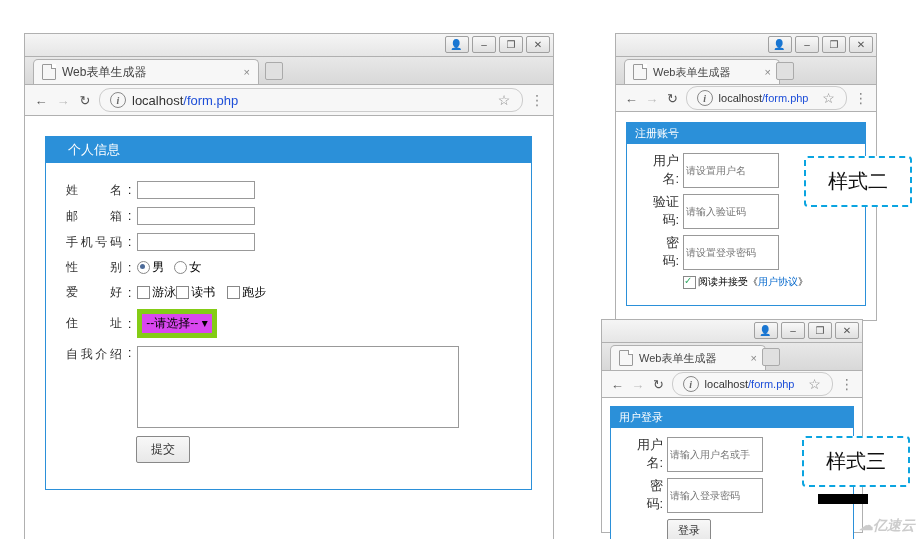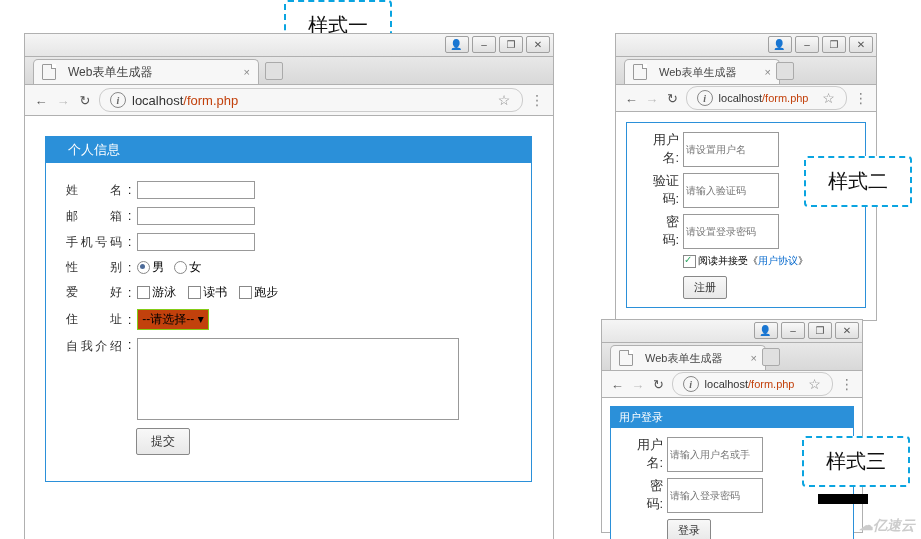--- a/index.html
+++ b/index.html
@@ -4,65 +4,64 @@
 <style>
 html,body{margin:0;padding:0;background:#fff;font-family:"Microsoft YaHei","SimSun",Arial,sans-serif;font-size:12px}
 .canvas{position:relative;width:921px;height:539px}
 
 
 .win{position:absolute;background:#fff;border-radius:2px}
 .titlebar{height:22px;background:linear-gradient(#f5f5f5,#e6e6e6);border:1px solid #b0b0b0;border-bottom:none;position:relative}
 .titlebar .right{position:absolute;right:3px;top:2px;display:flex;gap:3px}
 .tbtn{width:22px;height:15px;border:1px solid #a0a0a0;border-radius:2px;background:linear-gradient(#f8f8f8,#e0e0e0);display:flex;align-items:center;justify-content:center;font-size:10px;color:#555;line-height:1}
 .tabrow{height:27px;background:linear-gradient(#e8e8e8,#d8d8d8);border:1px solid #b0b0b0;border-bottom:none;position:relative;padding-left:8px}
-.tab{position:absolute;top:2px;left:8px;height:24px;background:#f7f7f7;border:1px solid #b0b0b0;border-bottom:none;border-radius:5px 5px 0 0;padding:0 26px 0 8px;display:flex;align-items:center;gap:12px;font-size:12px;color:#444}
+.tab{position:absolute;top:2px;left:8px;height:24px;background:#f7f7f7;border:1px solid #b0b0b0;border-bottom:none;border-radius:5px 5px 0 0;padding:0 26px 0 8px;display:flex;align-items:center;gap:6px;font-size:12px;color:#444}
 .tabclose{position:absolute;right:8px;font-size:11px;color:#888}
 .fileicon{width:12px;height:14px;border:1px solid #999;border-radius:1px;position:relative}
 .fileicon::after{content:"";position:absolute;top:-1px;right:-1px;width:4px;height:4px;background:#fff;border-left:1px solid #999;border-bottom:1px solid #999}
 .newtab{position:absolute;width:16px;height:16px;border:1px solid #aaa;background:#e0e0e0;border-radius:2px;top:5px}
 .addrrow{height:30px;background:#f7f7f7;border:1px solid #b0b0b0;display:flex;align-items:center;gap:6px;padding:0 8px}
 .nbtn{width:16px;height:16px;display:flex;align-items:center;justify-content:center;color:#555;font-size:13px}
 .nbtn.dis{color:#bbb}
 .addr{flex:1;height:22px;border:1px solid #ccc;border-radius:11px;display:flex;align-items:center;padding:0 10px;gap:6px}
 .addr .info{width:14px;height:14px;border:1px solid #888;border-radius:50%;display:flex;align-items:center;justify-content:center;font-size:10px;color:#666;font-family:serif;font-style:italic;font-weight:bold}
 .url{font-size:13px;color:#333}
-.url .faded{color:#c2410c}
+.url .faded{color:#1d4ed8}
 .star,.dots{width:16px;height:16px;display:flex;align-items:center;justify-content:center;color:#888;font-size:14px}
 .content{border:1px solid #b0b0b0;border-top:none;background:#fff}
 
 
 .panel{border:1px solid #2b90d9;background:#fff}
 .panel-h{background:#2b90d9;color:#fff;padding:4px 22px;font-size:13px}
 .panel-body{padding:10px 12px}
 .row{display:flex;align-items:center;margin-bottom:8px}
 .row .lab{width:56px;text-align:justify;text-align-last:justify;margin-right:6px;color:#333;font-size:12px}
 .row .lab2{width:42px;text-align:right;margin-right:4px;color:#333;font-size:13px}
 .colon{margin-right:6px}
 .txt{border:1px solid #999;padding:1px 3px;font-size:12px}
 .txt.sm{width:90px;padding:11px 2px;font-size:10px}
 .radio,.chk{width:11px;height:11px;border:1px solid #888;display:inline-block;vertical-align:middle;margin-right:2px;position:relative}
 .radio{border-radius:50%}
 .radio.on::after{content:"";position:absolute;top:2px;left:2px;width:5px;height:5px;background:#4d6b99;border-radius:50%}
 .chk.on::after{content:"✓";position:absolute;top:-2px;left:0;font-size:10px;color:#3a6}
-.sel{border:1px solid #84cc16;padding:1px 4px;font-size:12px;background:#c2410c}
+.sel{border:5px solid #84cc16;padding:1px 4px;font-size:12px;background:#d946ef}
 .ta{border:1px solid #999;width:320px;height:80px;background:#fff}
 .btn{border:1px solid #888;background:linear-gradient(#f8f8f8,#e8e8e8);padding:4px 14px;font-size:12px;border-radius:2px;color:#333}
 .link{color:#06c}
 
 
 .tag{position:absolute;border:2px dashed #0aa4e0;background:#fff;border-radius:4px;padding:10px 22px;font-size:20px;font-family:"KaiTi","SimSun",serif;color:#111}
 .logo{position:absolute;right:6px;bottom:4px;font-size:14px;font-style:italic;color:#bbb;font-weight:bold}
 .logo span{color:#ccc}
 .blackbar{position:absolute;background:#000;height:10px;width:50px}
 </style>
 </head>
 <body>
 <div class="canvas">
 
-<div class="tag" style="left:284px;top:0px"><span>样式一</span></div>
 
 <div class="win" style="left:24px;top:33px;width:530px">
   <div class="titlebar">
     <div class="right">
       <div class="tbtn">
             <span>👤</span>
           </div>
       <div class="tbtn">
             <span>–</span>
           </div>
@@ -124,21 +123,21 @@
               <span class="colon">:</span>
           <span class="radio on"></span>
               <span style="margin-right:10px">男</span>
           <span class="radio"></span>
               <span>女</span>
         </div>
         <div class="row">
               <span class="lab">爱　好</span>
               <span class="colon">:</span>
           <span class="chk"></span>
-              <span style="margin-right:12px">游泳</span>
+              <span style="">游泳</span>
           <span class="chk"></span>
               <span style="margin-right:12px">读书</span>
           <span class="chk"></span>
               <span>跑步</span>
         </div>
         <div class="row">
               <span class="lab">住　址</span>
               <span class="colon">:</span>
           <span class="sel">--请选择--  ▾</span>
         </div>
@@ -194,44 +193,41 @@
     <div class="addr">
       <div class="info">i</div>
       <span class="url" style="font-size:11px"><span>localhost</span><span class="faded">/form.php</span></span>
       <span style="flex:1"></span>
       <div class="star">☆</div>
     </div>
     <div class="dots">⋮</div>
   </div>
   <div class="content" style="height:188px;padding:10px">
     <div class="panel" style="width:238px">
+      <div class="panel-h" style="font-size:11px;padding:3px 8px">注册账号</div>
       <div class="panel-body" style="padding:8px 10px">
         <div class="row" style="margin-bottom:5px">
               <span class="lab2">用户名:</span>
               <input class="txt sm" placeholder="请设置用户名" style="">
             </div>
         <div class="row" style="margin-bottom:5px">
               <span class="lab2">验证码:</span>
               <input class="txt sm" placeholder="请输入验证码" style="">
             </div>
         <div class="row" style="margin-bottom:5px">
               <span class="lab2">密　码:</span>
               <input class="txt sm" type="password" placeholder="请设置登录密码" style="">
             </div>
         <div class="row" style="margin-bottom:8px;font-size:10px">
               <span style="width:46px"></span>
           <span class="chk on"></span>
           <span>阅读并接受《</span>
               <span class="link">用户协议</span>
               <span>》</span>
         </div>
-        <div class="row" style="margin-bottom:0">
-              <span style="width:46px"></span>
-              <button class="btn" style="padding:3px 10px;font-size:11px">注册</button>
-            </div>
       </div>
     </div>
   </div>
 </div>
 
 <div class="tag" style="left:804px;top:156px"><span>样式二</span></div>
 
 <div class="win" style="left:601px;top:319px;width:262px">
   <div class="titlebar">
     <div class="right">

